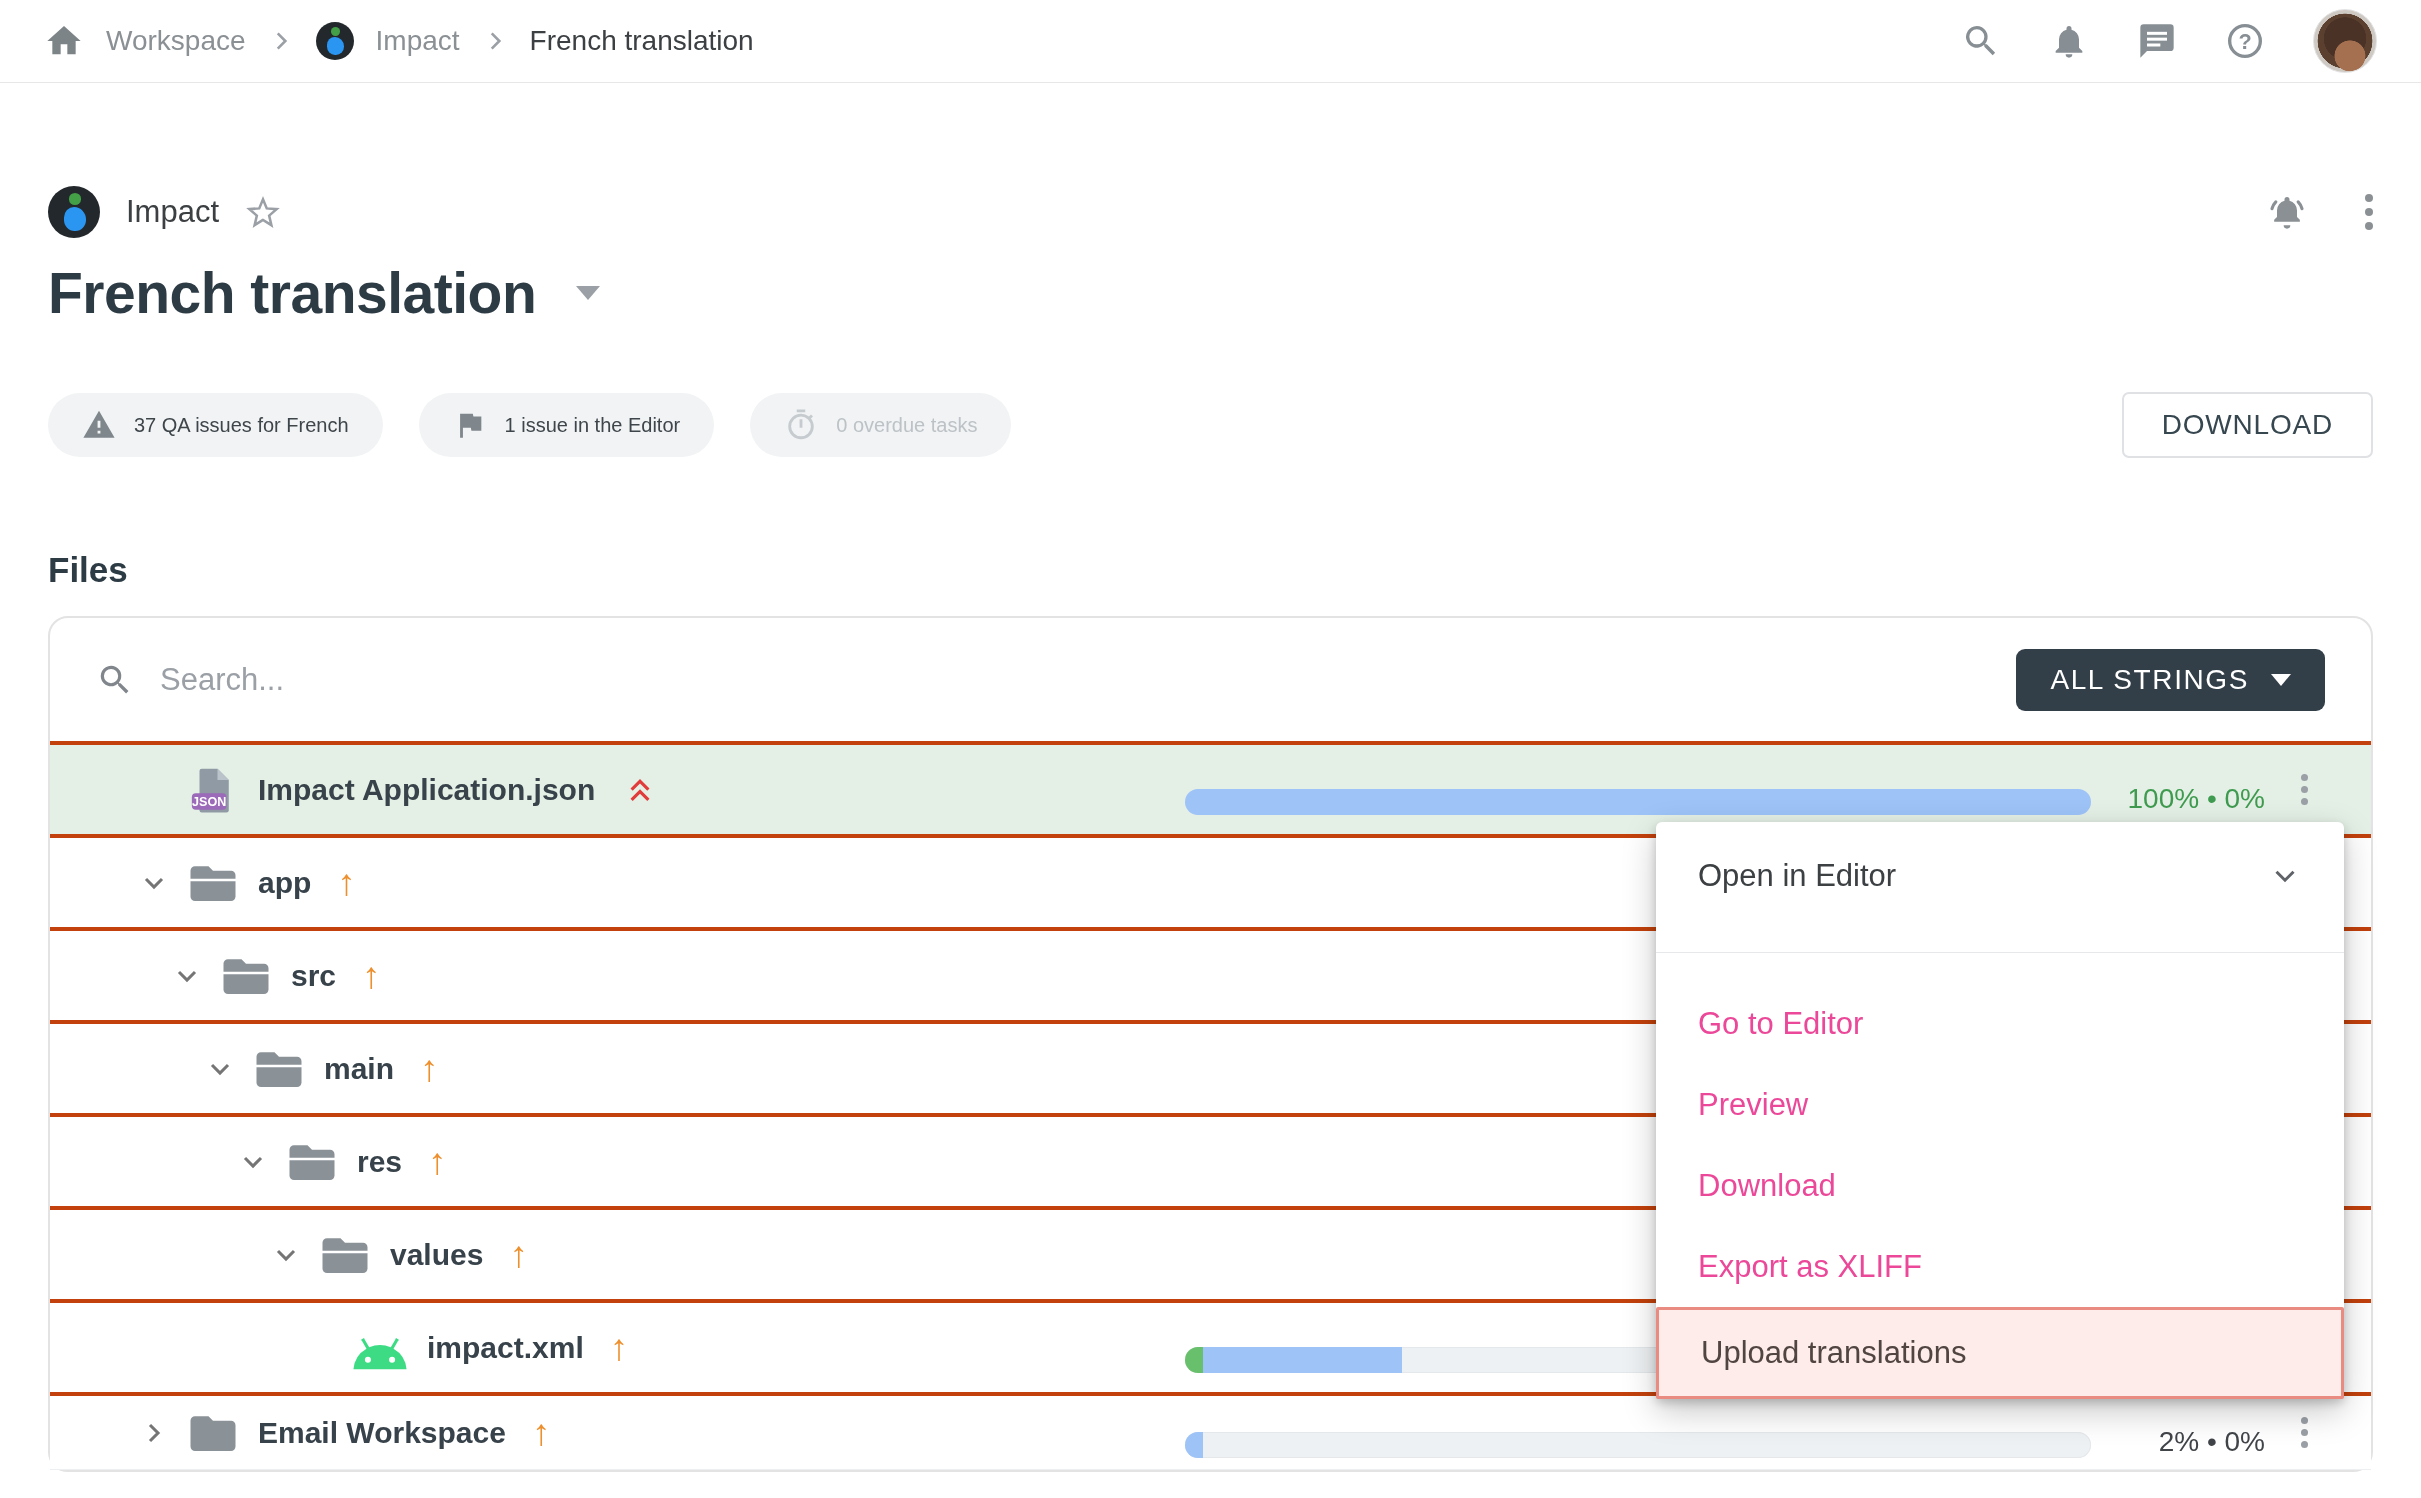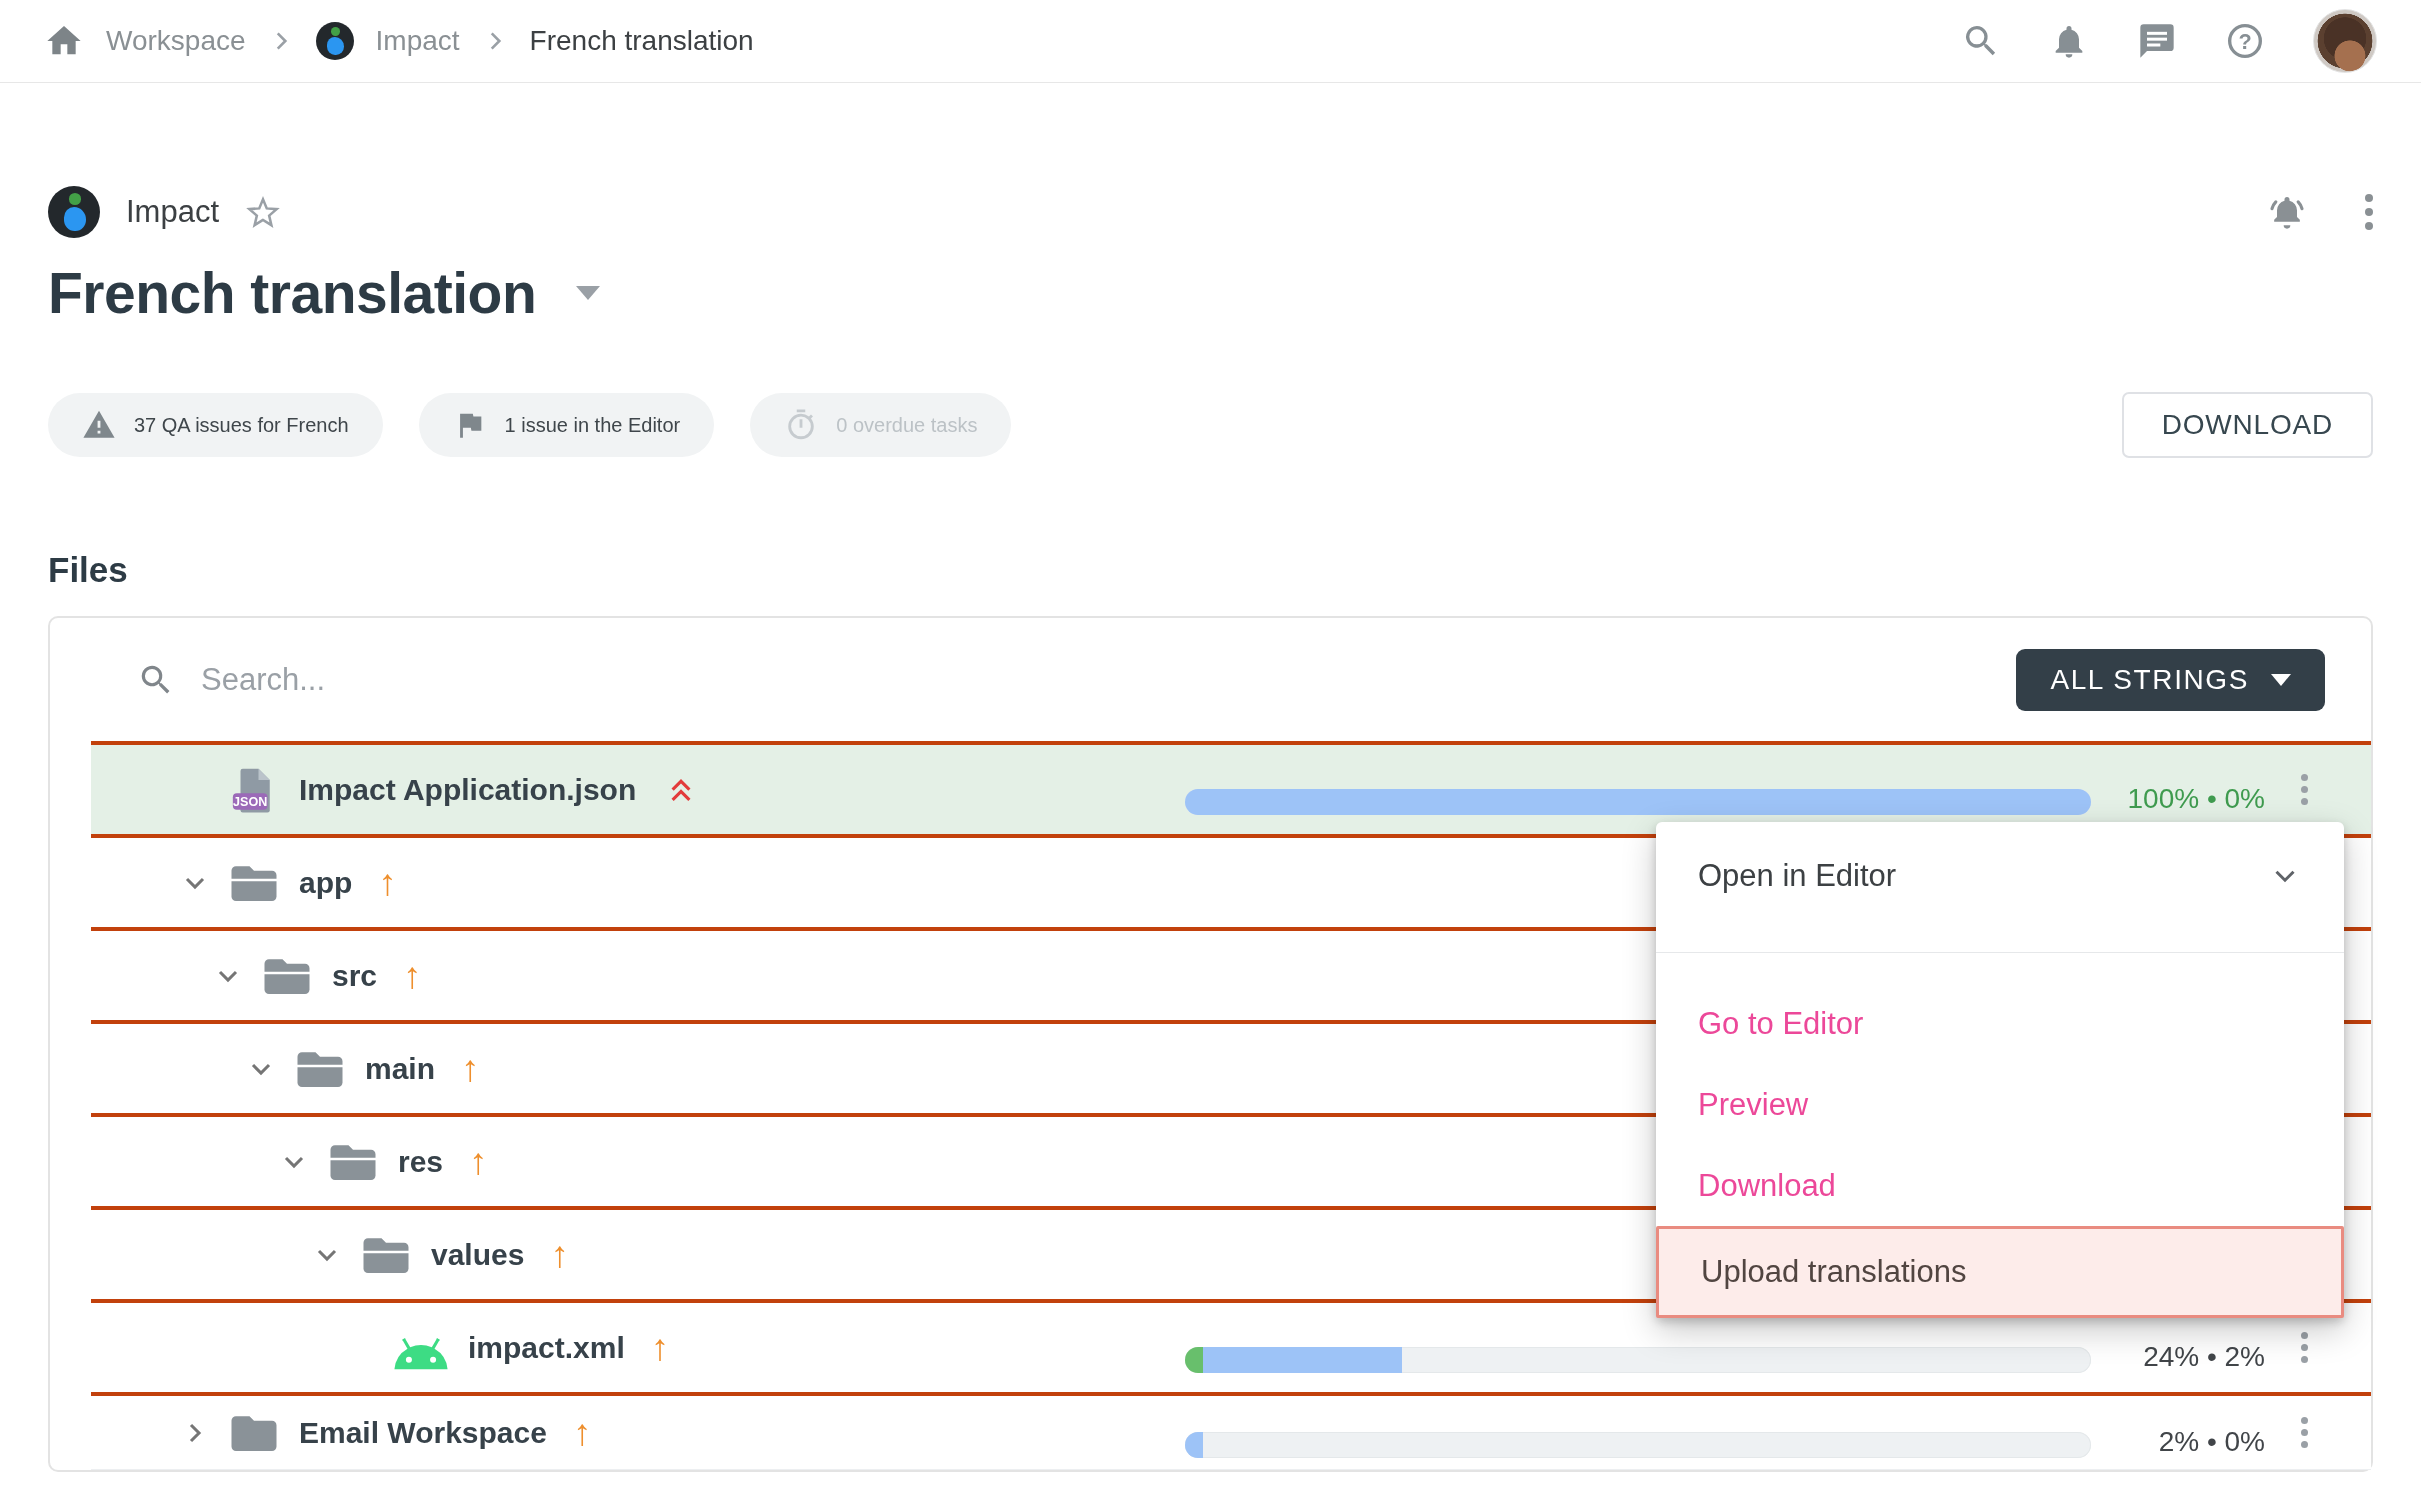--- a/index.html
+++ b/index.html
@@ -69,23 +69,22 @@
   .btn-group { margin-left:auto; display:flex; gap:26px; }
   .obtn {
     height:66px; padding:0 38px; background:#fff; border:2px solid #dfe1e5; border-radius:7px;
     font-size:28px; font-weight:500; letter-spacing:0.8px; color:#37474f; cursor:pointer;
     font-family:inherit; display:flex; align-items:center;
   }
 
   
   .files-title { margin-top:92px; font-size:35px; font-weight:700; color:#2d3b45; }
   .card {
-    margin:26px 48px 0 48px; border:2px solid #e3e3e3; border-radius:10px; background:#fff;
+    margin:26px 48px 0 48px; border:2px solid #e3e3e3; border-radius:20px; background:#fff;
     position:relative;
-    padding-left:41px;
   }
   .search-row { height:123px; display:flex; align-items:center; padding:0 46px; }
   .search-icon { width:38px; height:38px; color:#80868b; }
   .search-input {
     flex:1; border:none; outline:none; font-size:31px; color:#3c4043; margin-left:26px;
     font-family:inherit; background:transparent;
   }
   .search-input::placeholder { color:#9aa0a6; }
   .dark-btn {
     display:flex; align-items:center; gap:22px; height:62px; padding:0 34px;
@@ -459,15 +458,16 @@
       <svg viewBox="0 0 24 24" width="34" height="34" fill="none" stroke="currentColor" stroke-width="2.1">
           <polyline points="6,9 12,15 18,9"></polyline>
         </svg>
     </span>
   </div>
   <div class="menu-divider"></div>
   <ul class="menu-list">
     <li class="menu-item">Go to Editor</li>
     <li class="menu-item">Preview</li>
     <li class="menu-item">Download</li>
+    <li class="menu-item">Export as XLIFF</li>
     <li class="menu-item highlight">Upload translations</li>
   </ul>
 </div>
 
 </body></html>

